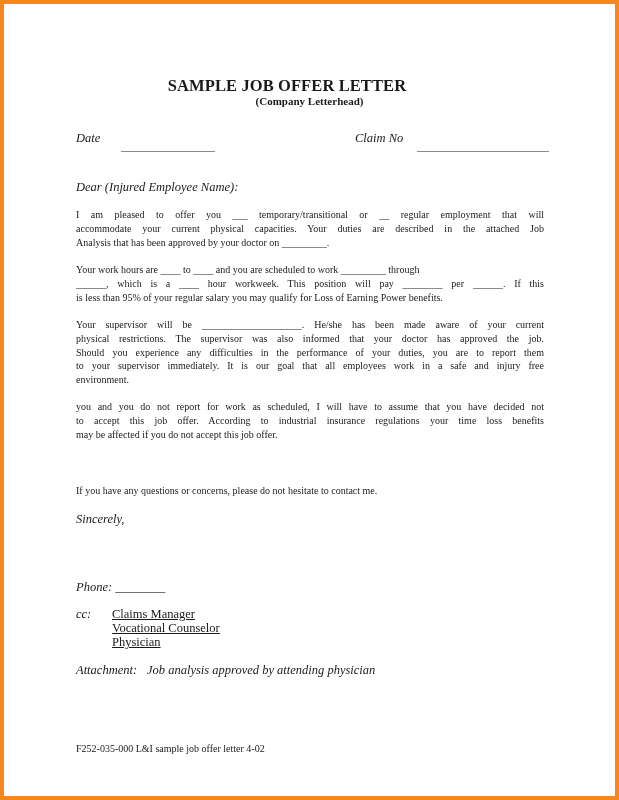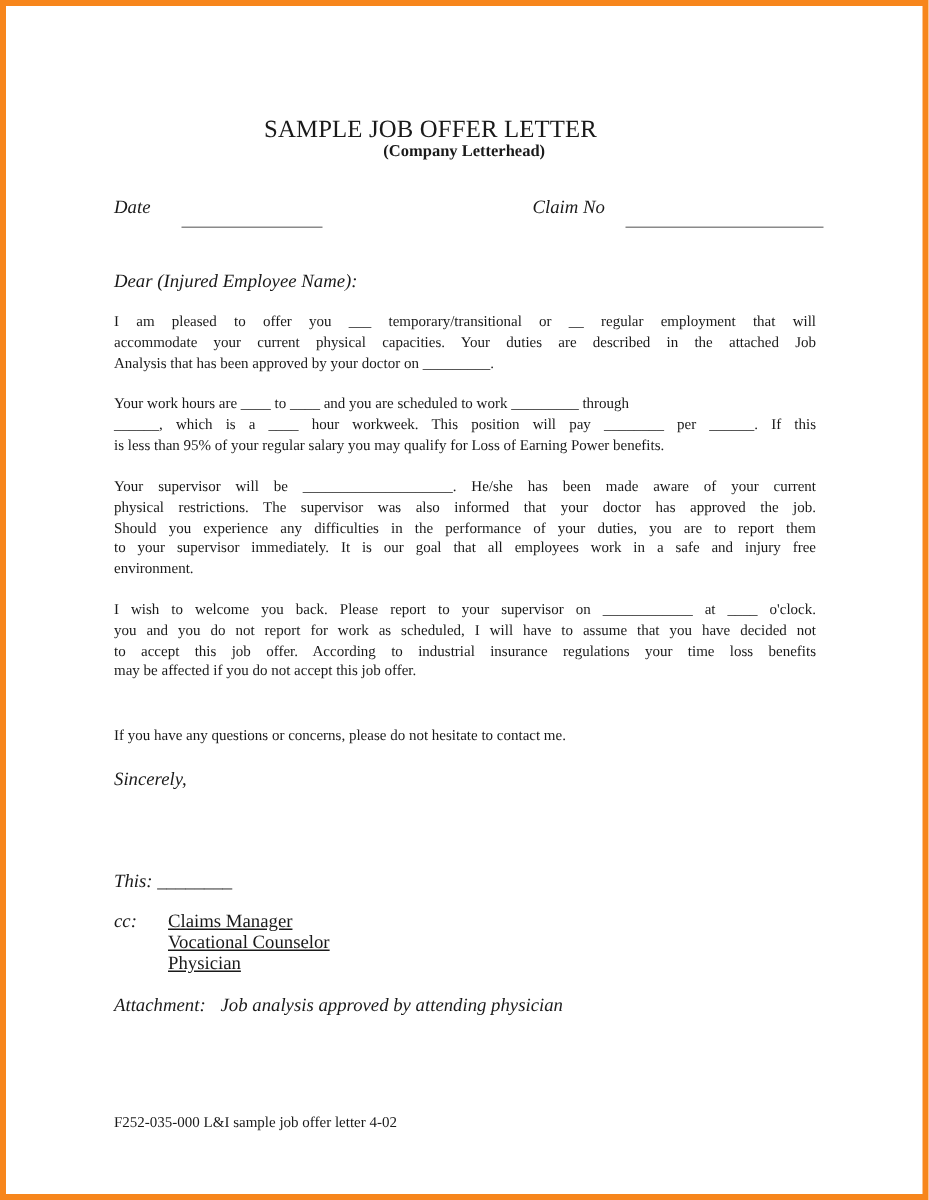--- a/index.html
+++ b/index.html
@@ -14,21 +14,21 @@
     .frame {
       position: absolute; left: 0; top: 0;
       width: 619px; height: 800px;
       box-sizing: border-box;
       border: 4px solid #f7861c;
       background: #ffffff;
     }
     .page { position: absolute; left: 0; top: 0; width: 619px; height: 800px; }
     .title {
       position: absolute; left: 0; width: 574px; top: 76px;
-      text-align: center; font-weight: normal; font-size: 16.5px;
+      text-align: center; font-weight: bold; font-size: 16.5px;
       letter-spacing: 0.1px;
     }
     .subtitle {
       position: absolute; left: 0; width: 619px; top: 95px;
       text-align: center; font-weight: bold; font-size: 11px;
     }
     .abs { position: absolute; font-size: 12.5px; line-height: 14px; white-space: nowrap; font-style: italic; }
     .rule { position: absolute; height: 0; border-top: 1px solid #8a8a8a; }
     .para {
       position: absolute; left: 76px; width: 468px;
@@ -73,33 +73,32 @@
 
   <div class="para" style="top:318px;">
     <span class="ln">Your supervisor will be ____________________.  He/she has been made aware of your current</span>
     <span class="ln">physical restrictions.  The supervisor was also informed that your doctor has approved the job.</span>
     <span class="ln">Should you experience any difficulties in the performance of your duties, you are to report them</span>
     <span class="ln">to your supervisor immediately.  It is our goal that all employees work in a safe and injury free</span>
     <span class="ln last">environment.</span>
   </div>
 
   <div class="para" style="top:400px;">
-    <span class="ln">I wish to welcome you back.  Please report to your supervisor on ____________ at ____ o'clock.</span>
     <span class="ln">you and you do not report for work as scheduled, I will have to assume that you have decided not</span>
     <span class="ln">to accept this job offer.  According to industrial insurance regulations your time loss benefits</span>
     <span class="ln last">may be affected if you do not accept this job offer.</span>
   </div>
 
   <div class="para" style="top:484px;font-family:Liberation Serif, serif;">
     <span class="ln last">If you have any questions or concerns, please do not hesitate to contact me.</span>
   </div>
 
   <div class="abs" style="left:76px; top:512px;">Sincerely,</div>
 
-  <div class="abs" style="left:76px; top:580px;">This: ________</div>
+  <div class="abs" style="left:76px; top:580px;">Phone: ________</div>
 
   <div class="abs" style="left:76px; top:607px;">cc:</div>
   <div class="cc-list">
     <div>Claims Manager</div>
     <div>Vocational Counselor</div>
     <div>Physician</div>
   </div>
 
   <div class="abs" style="left:76px; top:663px;">Attachment:</div>
   <div class="abs" style="left:147px; top:663px;">Job analysis approved by attending physician</div>

